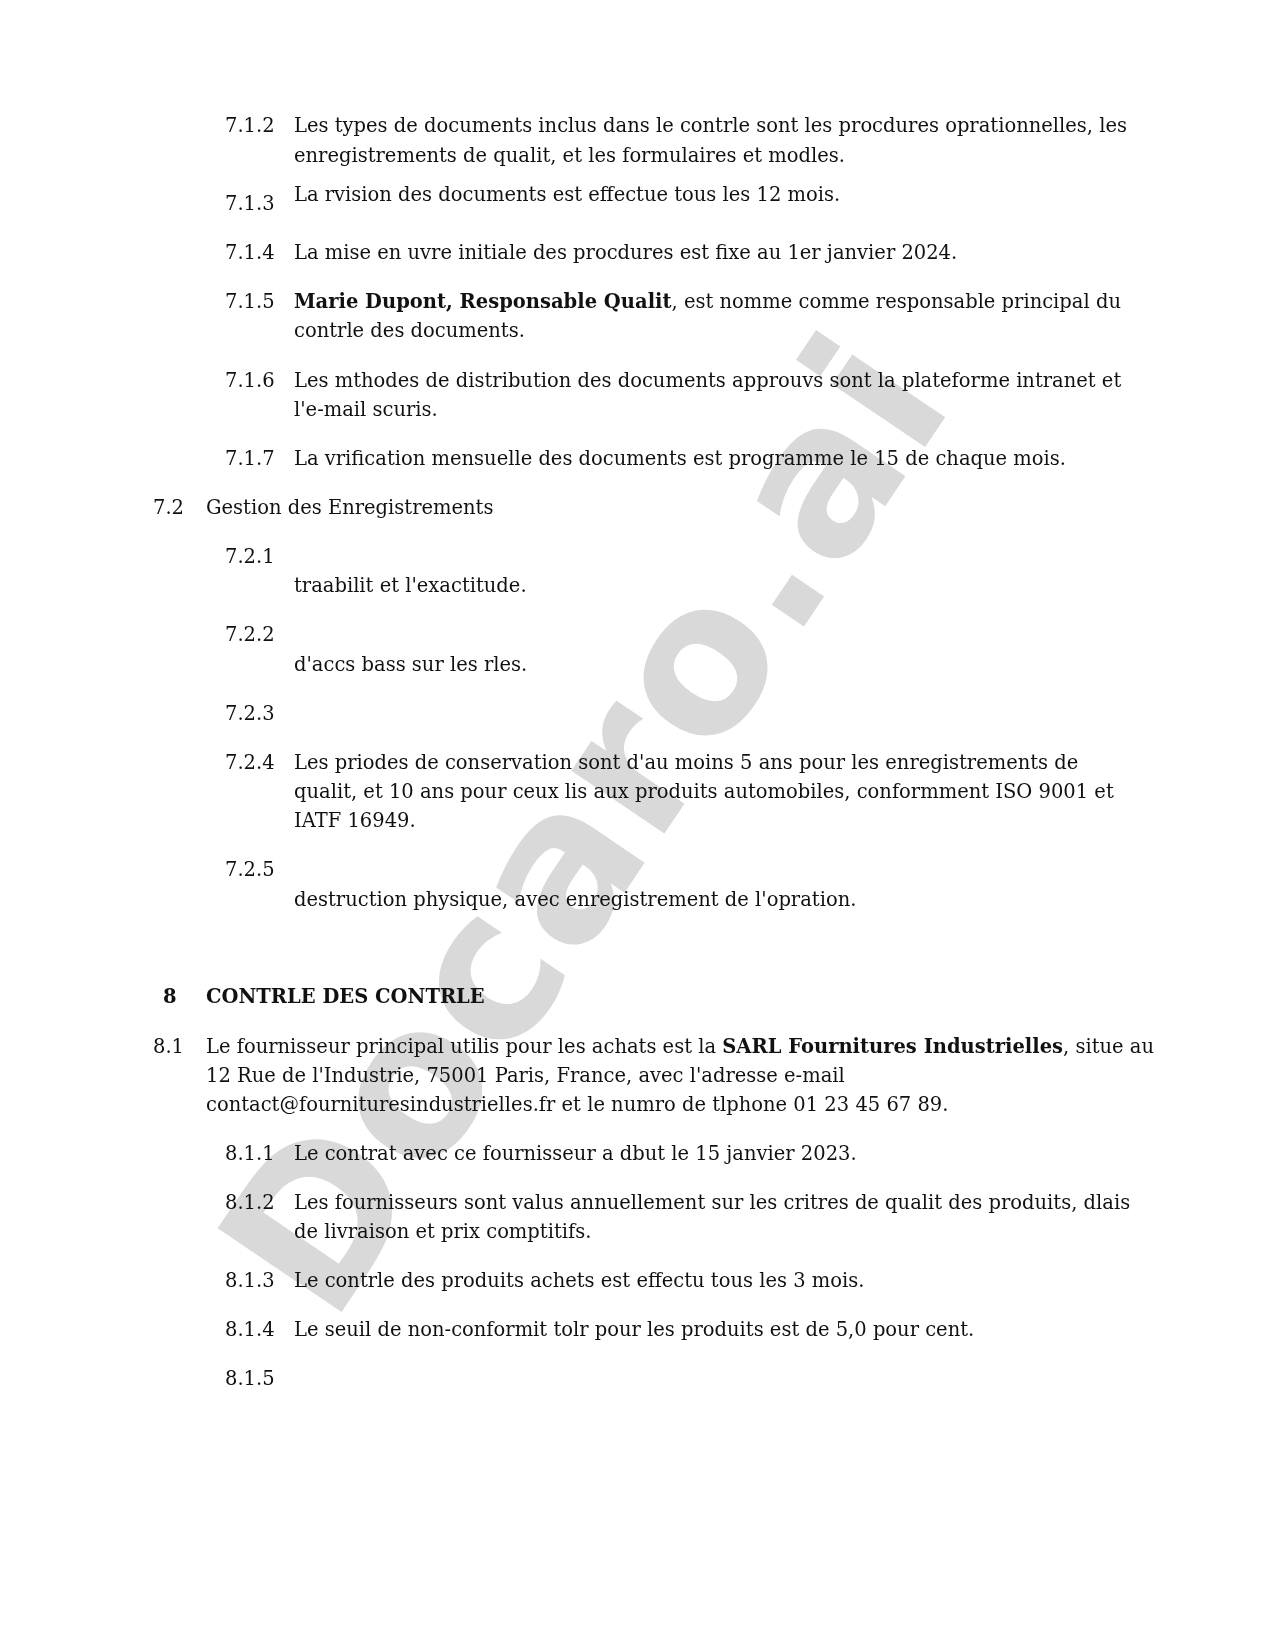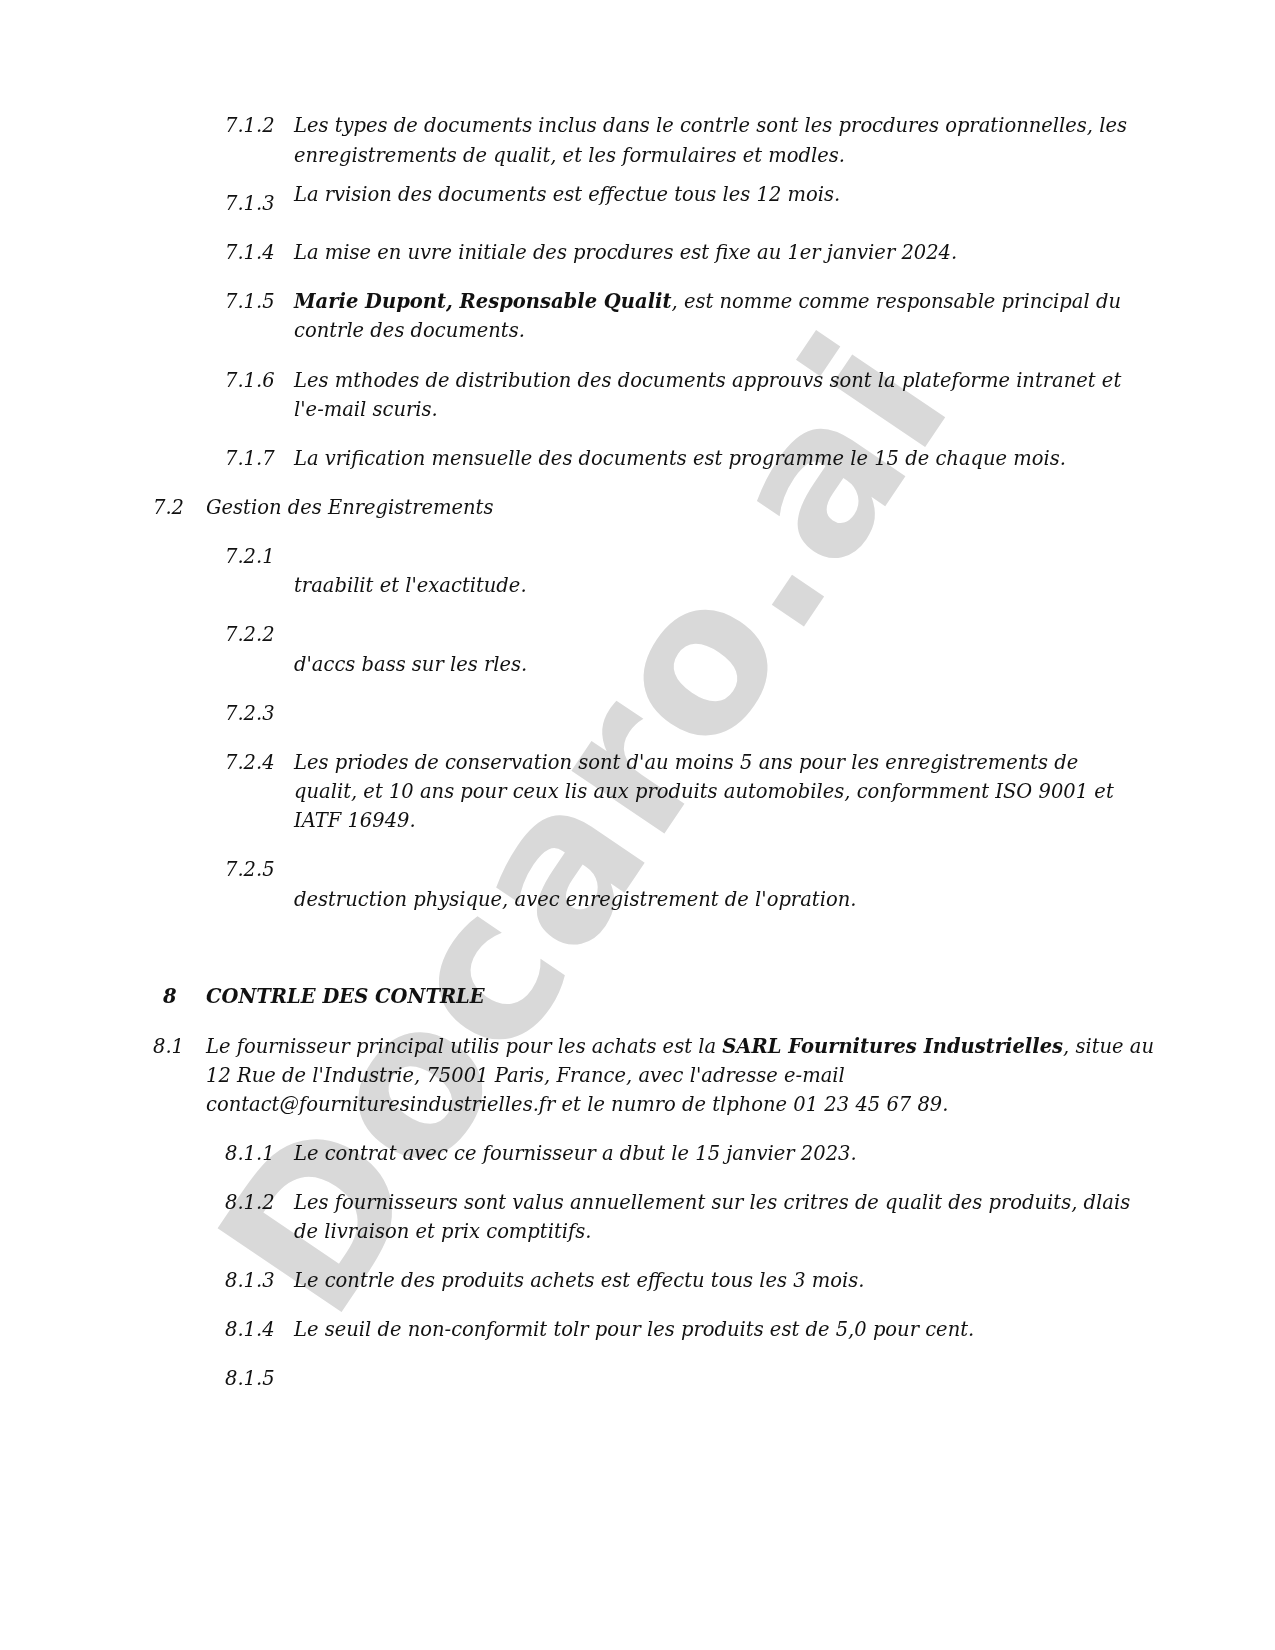--- a/index.html
+++ b/index.html
@@ -30,21 +30,20 @@
       user-select: none;
       line-height: 1;
     }
     .page {
       position: absolute;
       left: 0;
       top: 0;
       width: 1275px;
       height: 1650px;
       z-index: 1;
-      font-style: italic;
     }
     .line {
       position: absolute;
       font-size: 19.5px;
       line-height: 30.5px;
       white-space: nowrap;
     }
     .num3 { left: 225px; }
     .text3 { left: 294px; }
     .num2 { left: 153px; }

